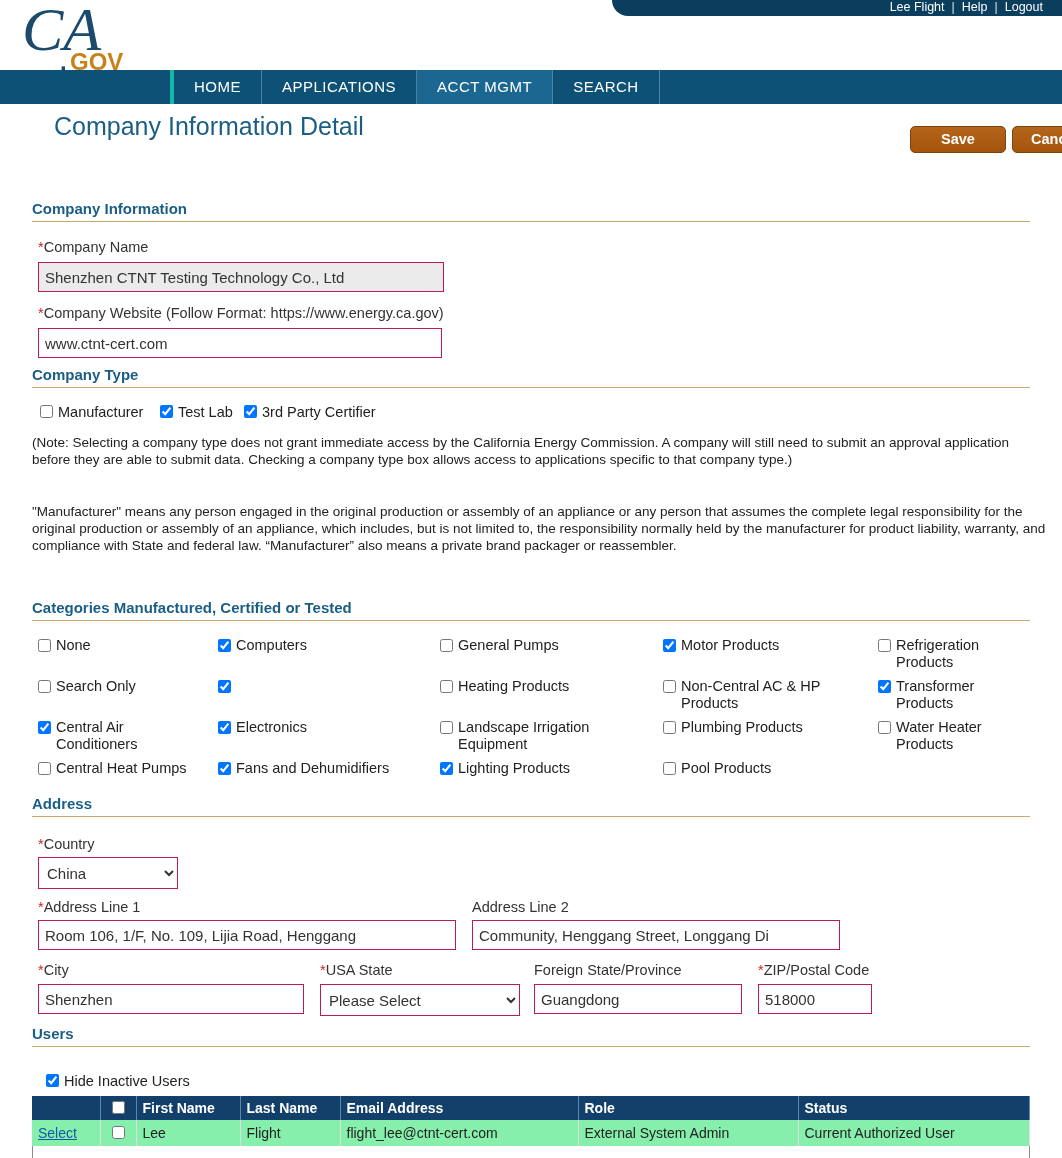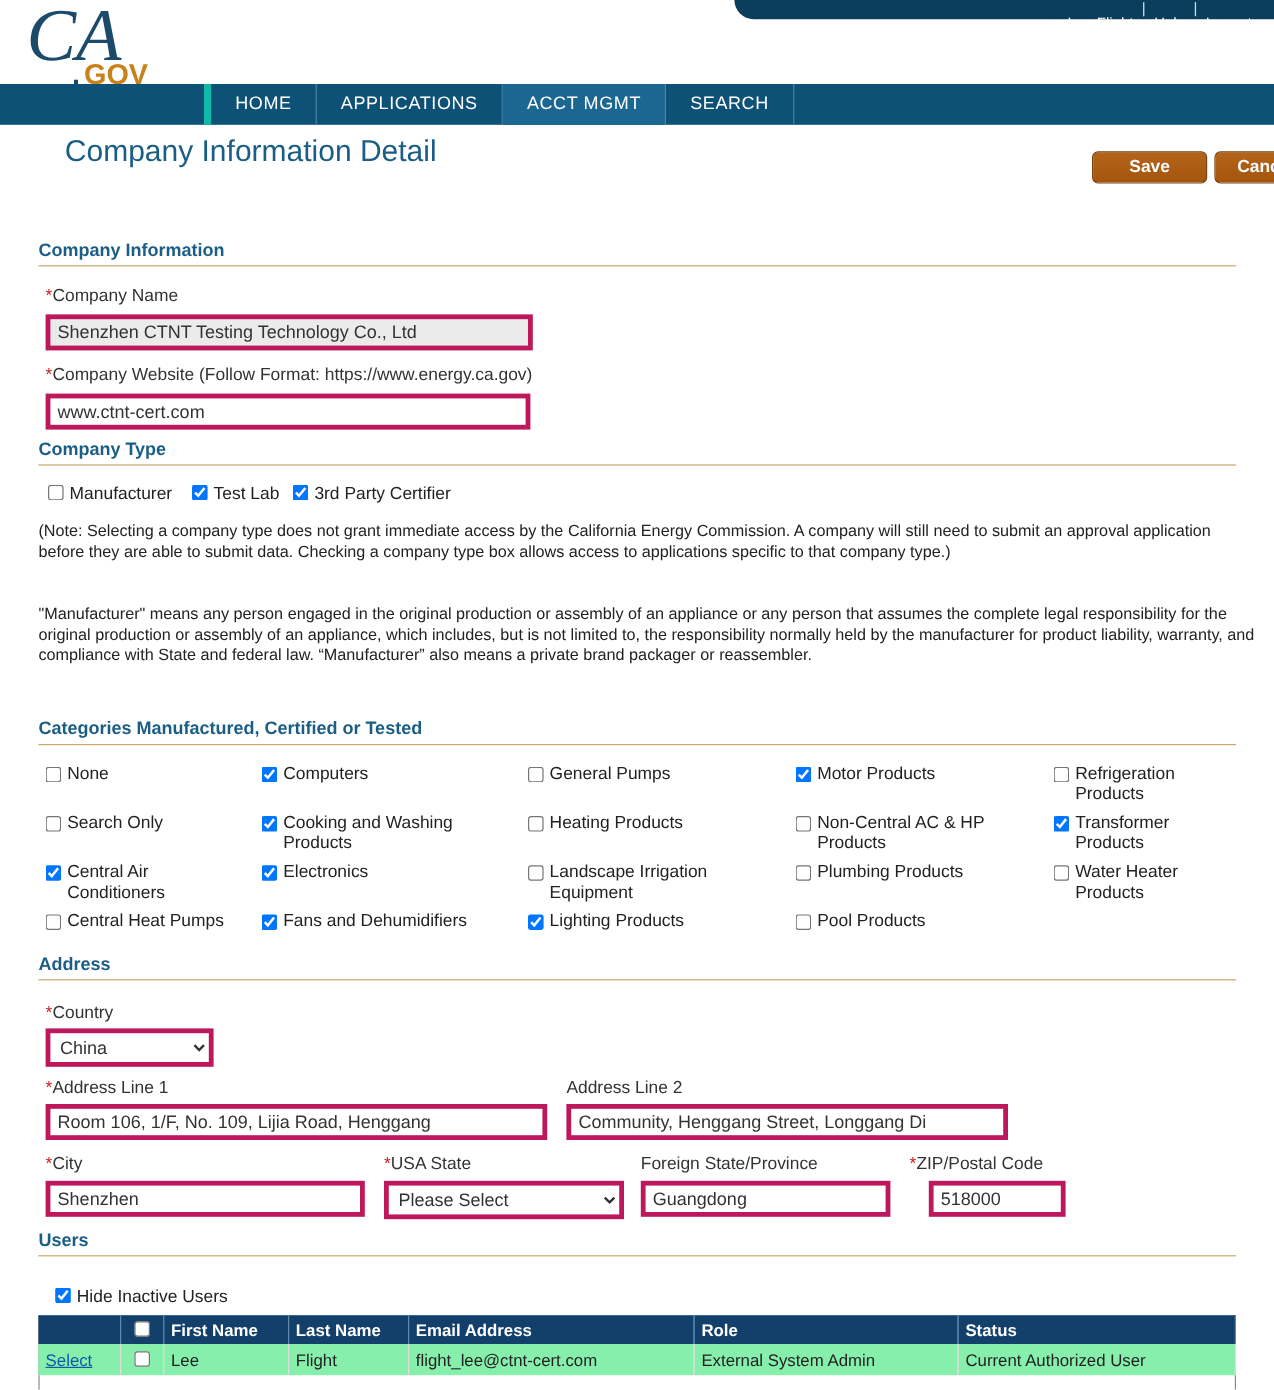--- a/index.html
+++ b/index.html
@@ -23,21 +23,21 @@
     font-size: 12.5px;
     display: flex;
     align-items: flex-start;
     justify-content: flex-end;
     padding: 0 14px 0 0;
     white-space: nowrap;
   }
   .topbar a {
     color: #ffffff;
     text-decoration: none;
-    padding: 12px 5px;
+    padding: 0 5px;
     line-height: 14px;
   }
   .topbar .sep { color: #cfe0ea; padding: 0 2px; line-height: 14px; }
 
   
   .header {
     position: absolute;
     left: 0; top: 0; width: 1062px; height: 124px;
     background: #ffffff;
     overflow: hidden;
@@ -78,21 +78,21 @@
   .nav-item {
     color: #ffffff;
     font-size: 15px;
     letter-spacing: .5px;
     padding: 8px 20px 0 20px;
     height: 34px;
     border-right: 1px solid #4d83a2;
     cursor: pointer;
     white-space: nowrap;
   }
-  .nav-item:first-child { border-left: 6px solid #14b8a6; }
+  .nav-item:first-child { border-left: 4px solid #14b8a6; }
   .nav-item.active { background: #1c6791; }
 
   
   .title-row {
     position: absolute; left: 0; top: 104px; width: 1062px; height: 52px; margin-left: 48px;
   }
   .page-title {
     position: absolute; left: 6px; top: 8px;
     font-size: 25px;
     color: #1b5e85;
@@ -124,21 +124,21 @@
     font-size: 15px;
     font-weight: bold;
     border-bottom: 1px solid #c8a96a;
     padding-bottom: 4px;
   }
 
   .req { color: #cc2222; }
   .lbl { font-size: 14.5px; color: #333; text-align: right; }
 
   .field-input {
-    border: 4px solid #be185d;
+    border: 1px solid #be185d;
     height: 30px;
     font-size: 15px;
     padding: 2px 6px;
     color: #333;
     background: #ffffff;
     font-family: "Liberation Sans", sans-serif;
   }
   .field-input.readonly { background: #ebebeb; color: #333; }
 
   select.field-input { height: 32px; padding: 2px 4px; }
@@ -299,21 +299,20 @@
     </div>
   </div>
 
   <div class="cat-col" style="left:180px;width:205px;">
     <div class="cat-item" style="top:5px;width:200px;">
       <input type="checkbox" class="cb cbx" checked="" style="">
         <span class="txt">Computers</span>
     </div>
     <div class="cat-item" style="top:46px;width:175px;">
       <input type="checkbox" class="cb cbx" checked="" style="">
-        <span class="txt">Cooking and Washing Products</span>
     </div>
     <div class="cat-item" style="top:87px;width:200px;">
       <input type="checkbox" class="cb cbx" checked="" style="">
         <span class="txt">Electronics</span>
     </div>
     <div class="cat-item" style="top:128px;width:200px;">
       <input type="checkbox" class="cb cbx" checked="" style="">
         <span class="txt">Fans and Dehumidifiers</span>
     </div>
   </div>
@@ -400,21 +399,21 @@
 <select class="field-input" style="position:absolute;left:320px;top:984px;width:200px;">
   <option>Please Select</option>
 </select>
 
 <div style="position:absolute;left:534px;top:962px;" class="lbl">Foreign State/Province</div>
 <input class="field-input" style="position: absolute; left: 534px; top: 984px; width: 208px;" value="Guangdong">
 
 <div style="position:absolute;left:758px;top:962px;" class="lbl">
   <span class="req">*</span><span>ZIP/Postal Code</span>
 </div>
-<input class="field-input" style="position: absolute; left: 758px; top: 984px; width: 114px; margin-left: 16px;" value="518000">
+<input class="field-input" style="position: absolute; left: 758px; top: 984px; width: 114px;" value="518000">
 
 <div class="section" style="top:1025px;">Users</div>
 
 <div class="cbrow" style="left:46px;top:1073px;">
   <label><input type="checkbox" class="cb" checked="" style=""><span>Hide Inactive Users</span></label>
 </div>
 
 <div class="frame-left"></div>
 <div class="frame-right"></div>
 

